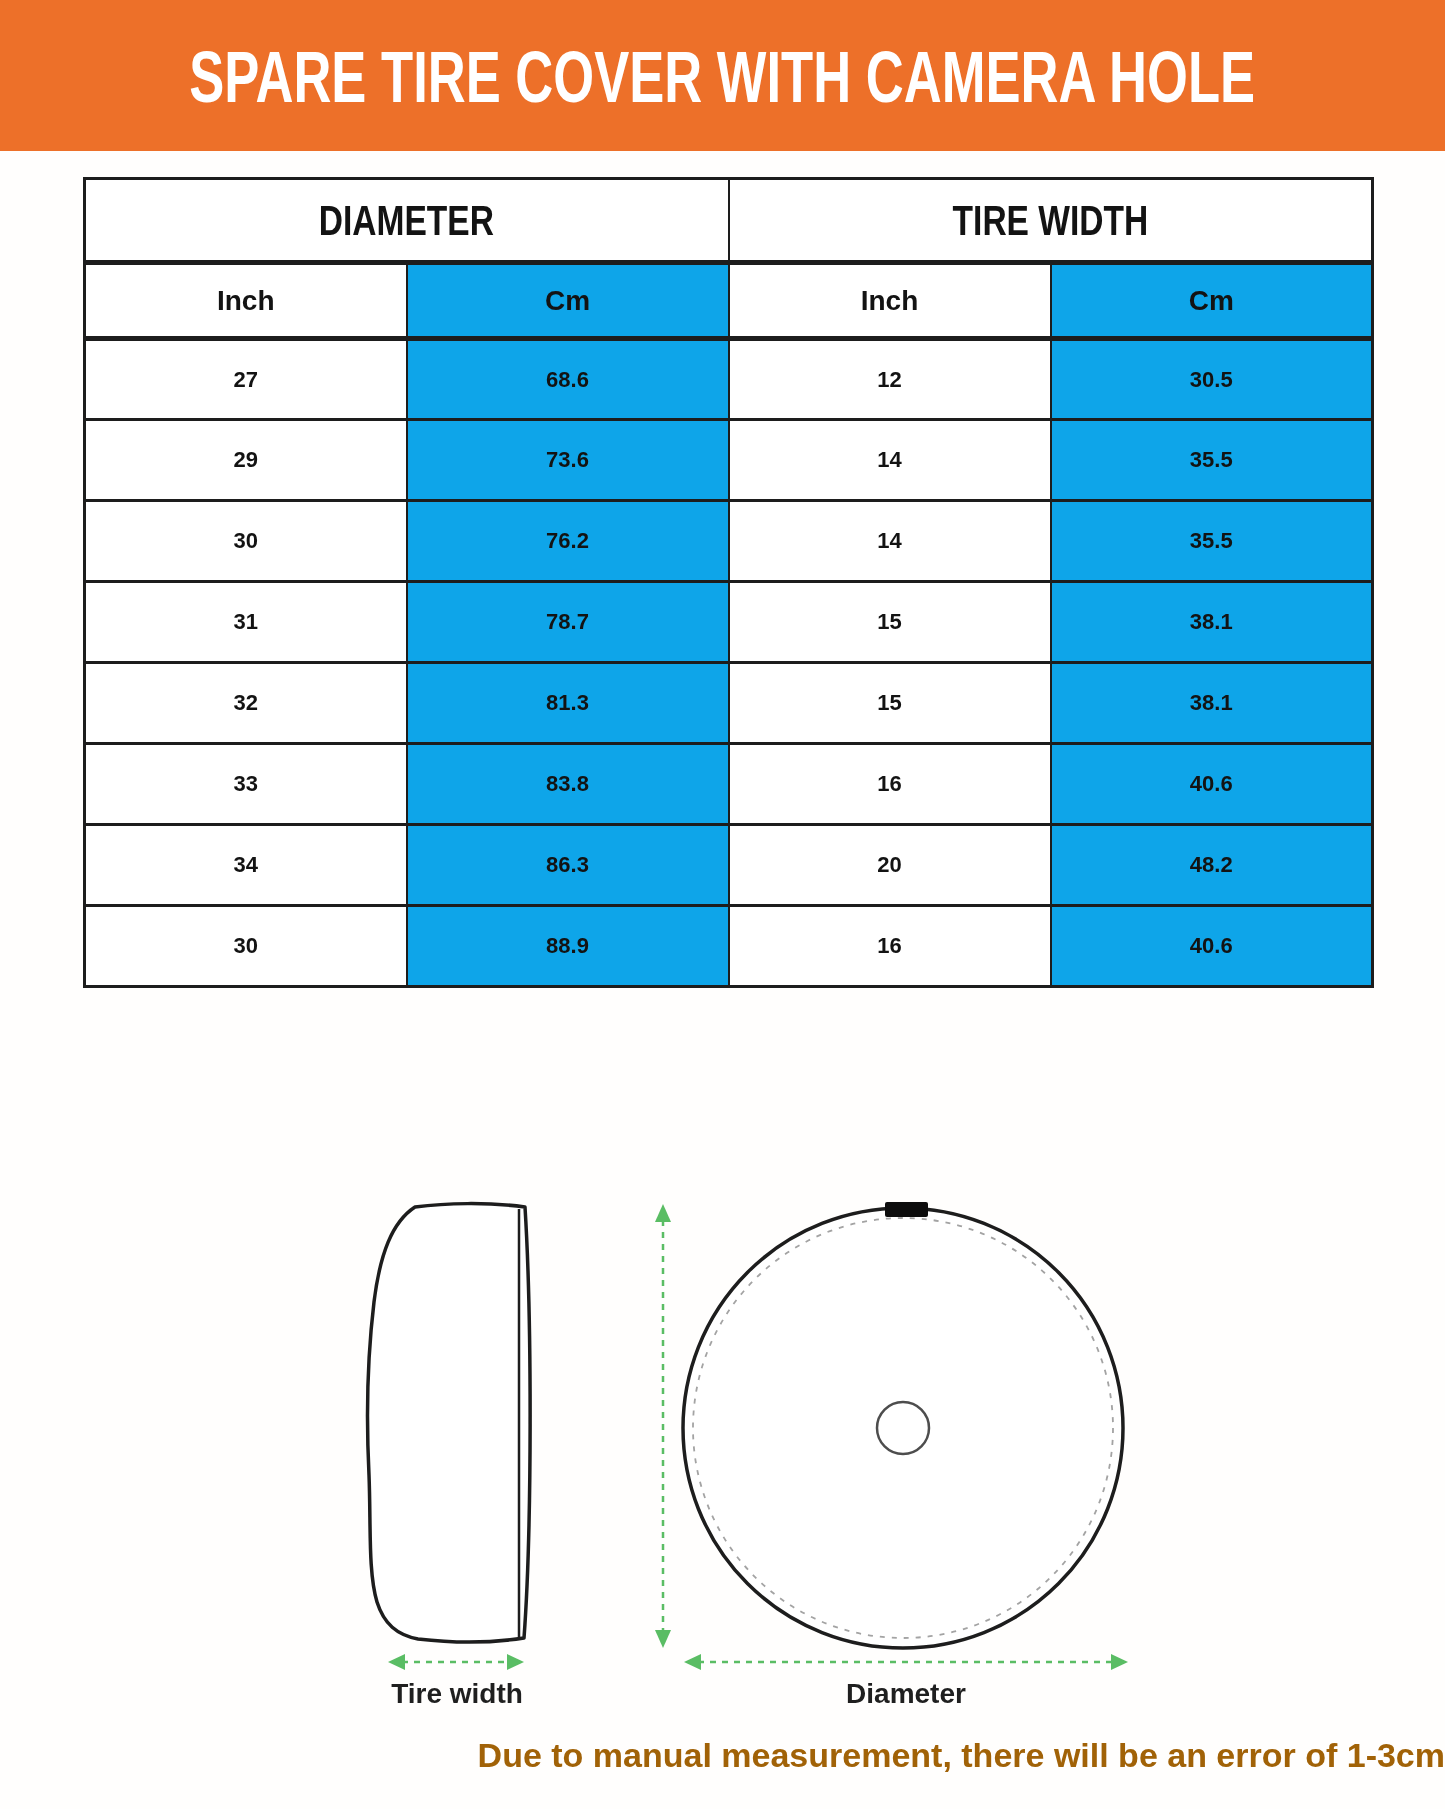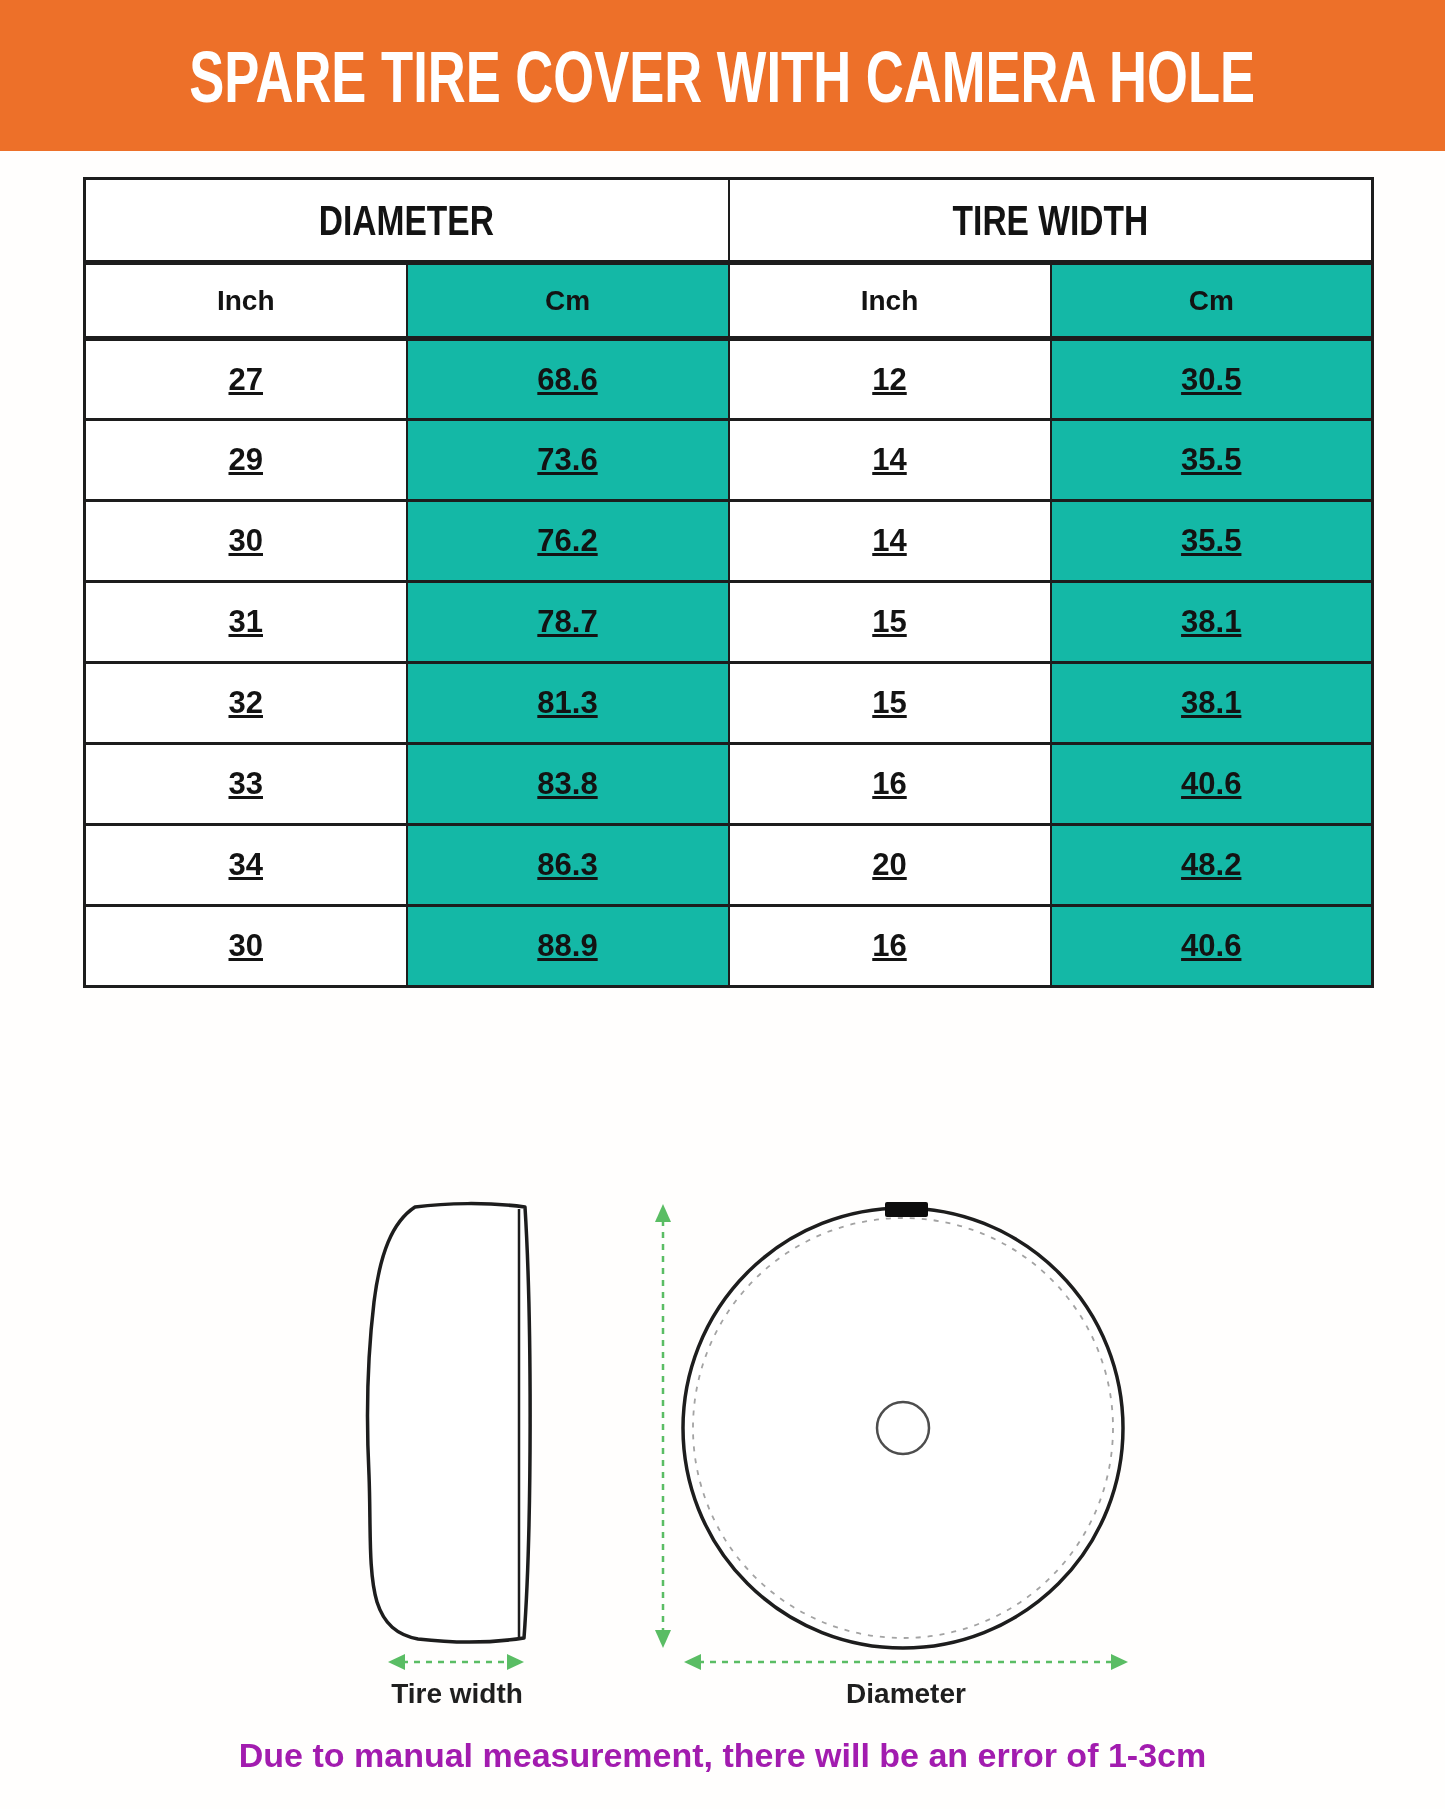--- a/index.html
+++ b/index.html
@@ -55,22 +55,22 @@
   }
   .group-row th { height: 84px; border-bottom-width: 5px; background: #ffffff; }
   .group-label {
     display: inline-block;
     font-size: 43px;
     font-weight: bold;
     transform: scaleX(0.78);
     white-space: nowrap;
   }
   .sub-row th { height: 76px; font-size: 28px; font-weight: bold; border-bottom-width: 5px; }
-  .data-row td { height: 81px; font-size: 31px; font-weight: 600; text-decoration: underline; }
-  .cm-col { background: #14b8a6; }
+  .data-row td { height: 81px; font-size: 22px; font-weight: 600; }
+  .cm-col { background: #0ea5e9; }
 
   
   .diagram-svg {
     position: absolute;
     left: 340px; top: 1190px;
     width: 840px; height: 520px;
   }
   .diagram-label {
     position: absolute;
     transform: translateX(-50%);
@@ -212,15 +212,15 @@
     <g>
       <line x1="358" y1="472" x2="774" y2="472" stroke="currentColor" stroke-width="2.5" stroke-dasharray="6 6"></line>
       <polygon fill="currentColor" points="344,472 361,464 361,480"></polygon>
       <polygon fill="currentColor" points="788,472 771,464 771,480"></polygon>
     </g>
   </svg>
 
   <div class="diagram-label label-tire-width">Tire width</div>
   <div class="diagram-label label-diameter">Diameter</div>
 
-  <div class="footnote" style="color: #a21caf;">Due to manual measurement, there will be an error of 1-3cm</div>
+  <div class="footnote" style="color: #a16207; text-align: right;">Due to manual measurement, there will be an error of 1-3cm</div>
 
 </div>
 
 </body></html>

